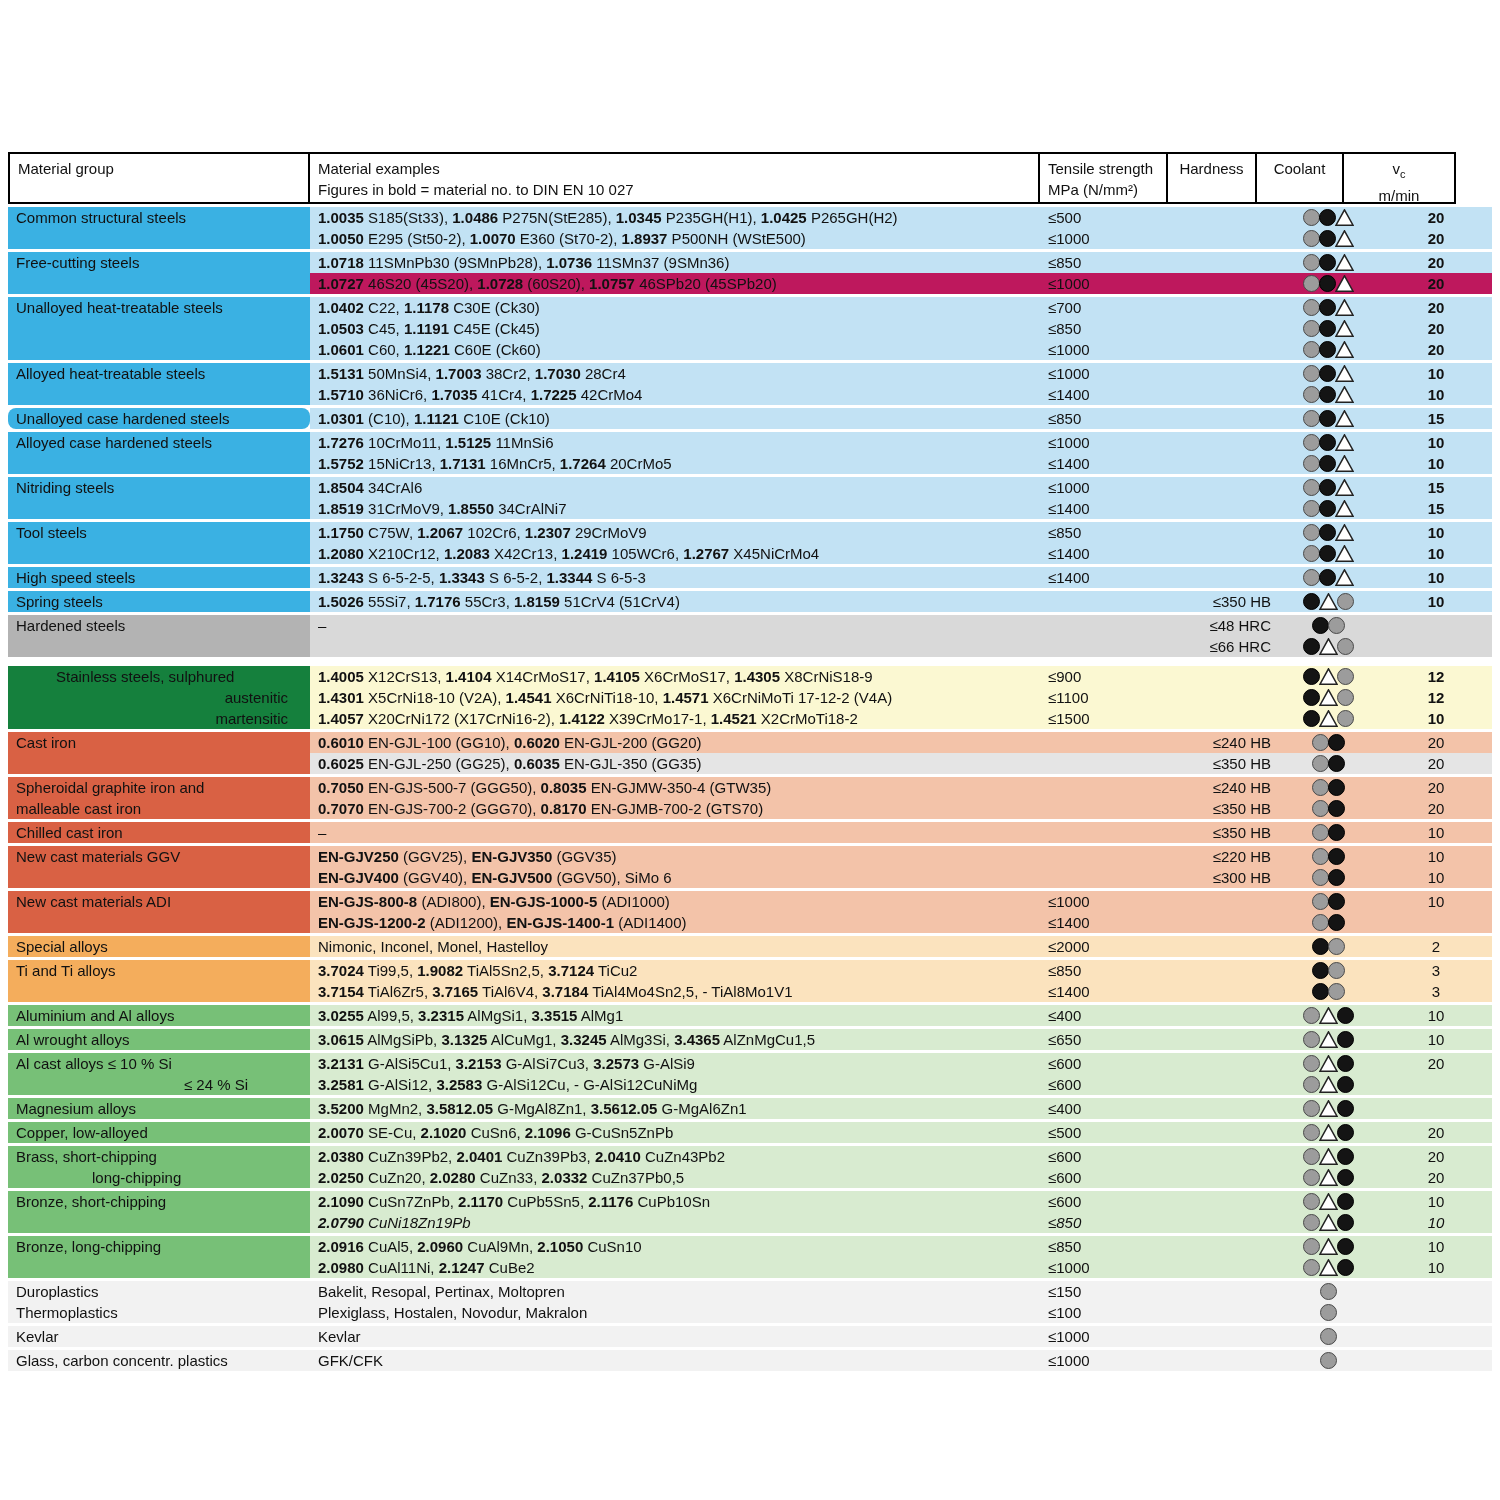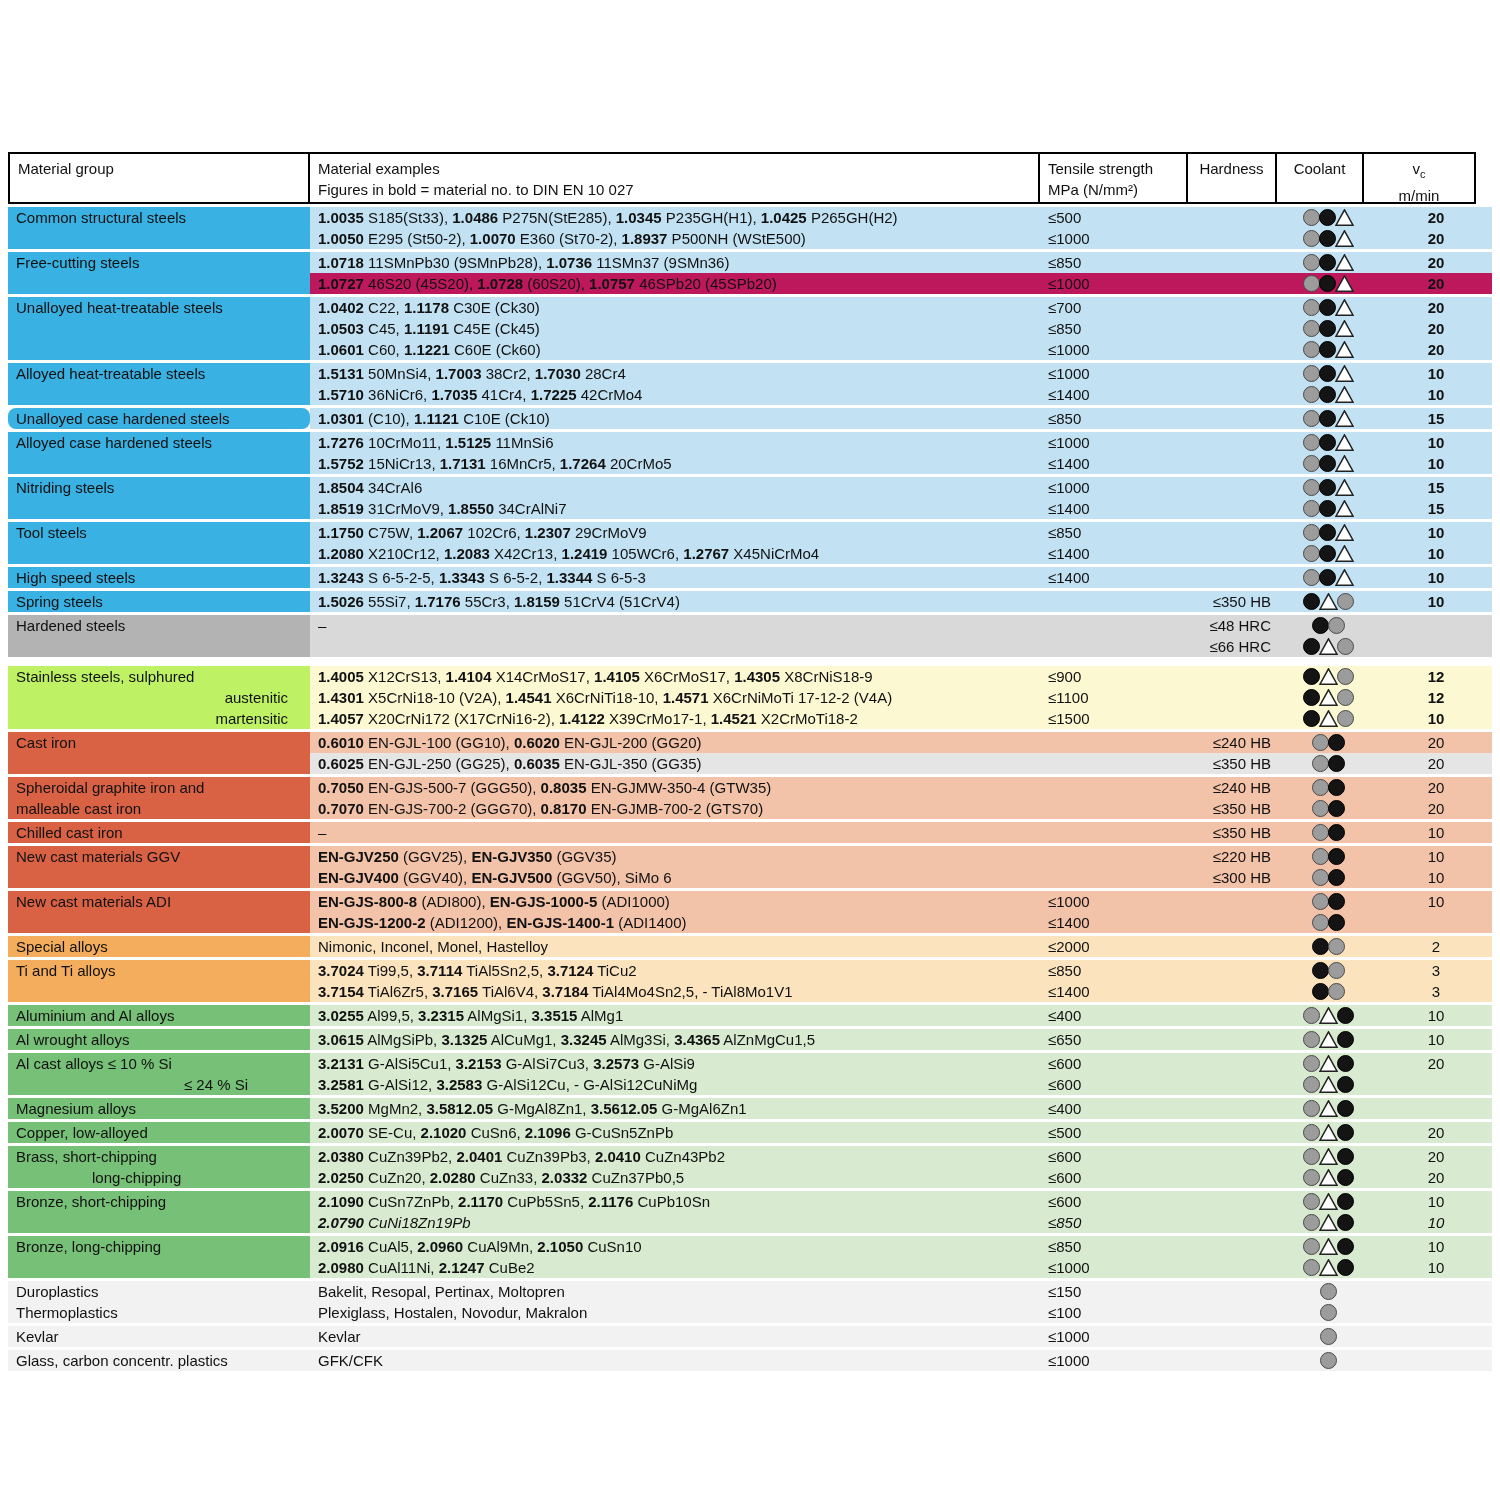--- a/index.html
+++ b/index.html
@@ -12,21 +12,21 @@
   
   .thead{display:flex;height:52px;box-sizing:border-box;}
   .th{
     box-sizing:border-box;border-top:2px solid #000;border-bottom:2px solid #000;
     border-right:2px solid #000;background:#fff;font-size:15px;line-height:21px;
     padding:4px 8px 0 8px;
   }
   .th:first-child{border-left:2px solid #000;}
   .th-group{width:302px;}
   .th-ex{width:730px;}
-  .th-ten{width:148px;}
+  .th-ten{width:128px;}
   .th-hard{width:89px;text-align:center;}
   .th-cool{width:87px;text-align:center;}
   .th-vc{width:112px;text-align:center;}
   .th sub{font-size:11px;}
   
   .tbody{width:1484px;}
   .group{display:flex;margin-top:3px;}
   .group.extra-gap{margin-top:9px;}
   .glabel{width:302px;box-sizing:border-box;font-size:15px;}
   .glabel-line{height:21px;line-height:21px;padding-left:8px;box-sizing:border-box;
@@ -443,21 +443,21 @@
                   <polygon points="9.5,0.8 18,16.2 1,16.2" fill="#ffffff" stroke="#222222" stroke-width="1.5"></polygon>
                 </svg>
               </span>
               <span class="sym circ circ-gray"></span>
             </div>
             <div class="cell c-vc"></div>
           </div>
         </div>
       </div>
       <div class="group extra-gap">
-        <div class="glabel" style="background: #bef264;">
+        <div class="glabel" style="background: #15803d; padding-left: 40px;">
           <div class="glabel-line">Stainless steels, sulphured</div>
           <div class="glabel-line" style="text-align: right; padding-right: 22px;">austenitic</div>
           <div class="glabel-line" style="text-align: right; padding-right: 22px;">martensitic</div>
         </div>
         <div class="grows">
           <div class="row" style="background: rgb(251, 248, 210);">
             <div class="cell c-ex"><b>1.4005</b><span> X12CrS13, </span><b>1.4104</b><span> X14CrMoS17, </span><b>1.4105</b><span> X6CrMoS17, </span><b>1.4305</b><span> X8CrNiS18-9</span></div>
             <div class="cell c-ten">≤900</div>
             <div class="cell c-hard"></div>
             <div class="cell c-cool">
@@ -645,21 +645,21 @@
             <div class="cell c-vc">2</div>
           </div>
         </div>
       </div>
       <div class="group">
         <div class="glabel" style="background: rgb(244, 173, 92);">
           <div class="glabel-line">Ti and Ti alloys</div>
         </div>
         <div class="grows">
           <div class="row" style="background: rgb(251, 227, 190);">
-            <div class="cell c-ex"><b>3.7024</b><span> Ti99,5, </span><b>3.7114</b><span> TiAl5Sn2,5, </span><b>3.7124</b><span> TiCu2</span></div>
+            <div class="cell c-ex"><b>3.7024</b><span> Ti99,5, </span><b>1.9082</b><span> TiAl5Sn2,5, </span><b>3.7124</b><span> TiCu2</span></div>
             <div class="cell c-ten">≤850</div>
             <div class="cell c-hard"></div>
             <div class="cell c-cool">
               <span class="sym circ circ-black"></span>
               <span class="sym circ circ-gray"></span>
             </div>
             <div class="cell c-vc">3</div>
           </div>
           <div class="row" style="background: rgb(251, 227, 190);">
             <div class="cell c-ex"><b>3.7154</b><span> TiAl6Zr5, </span><b>3.7165</b><span> TiAl6V4, </span><b>3.7184</b><span> TiAl4Mo4Sn2,5, - TiAl8Mo1V1</span></div>

